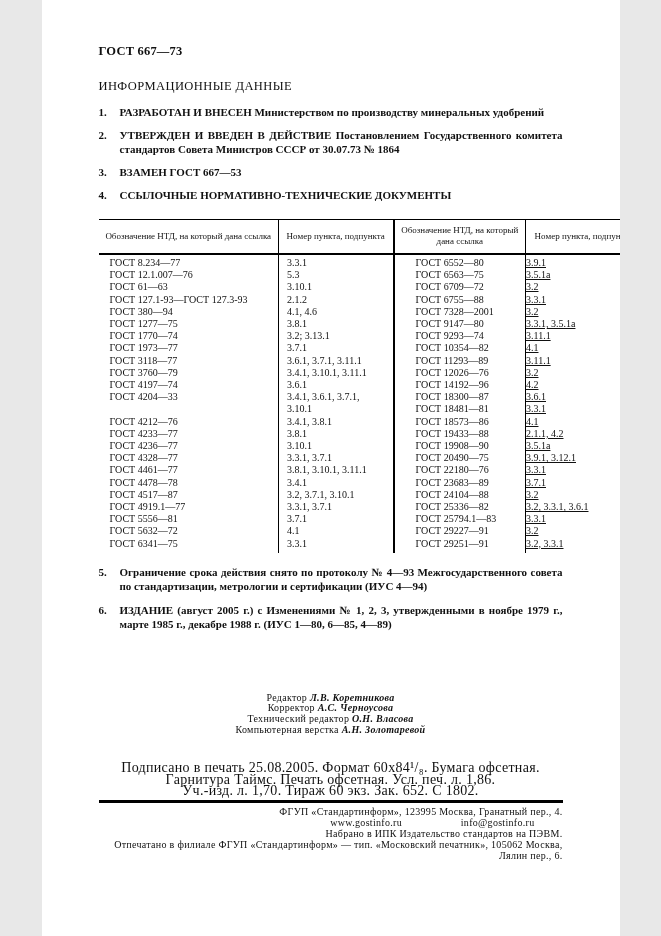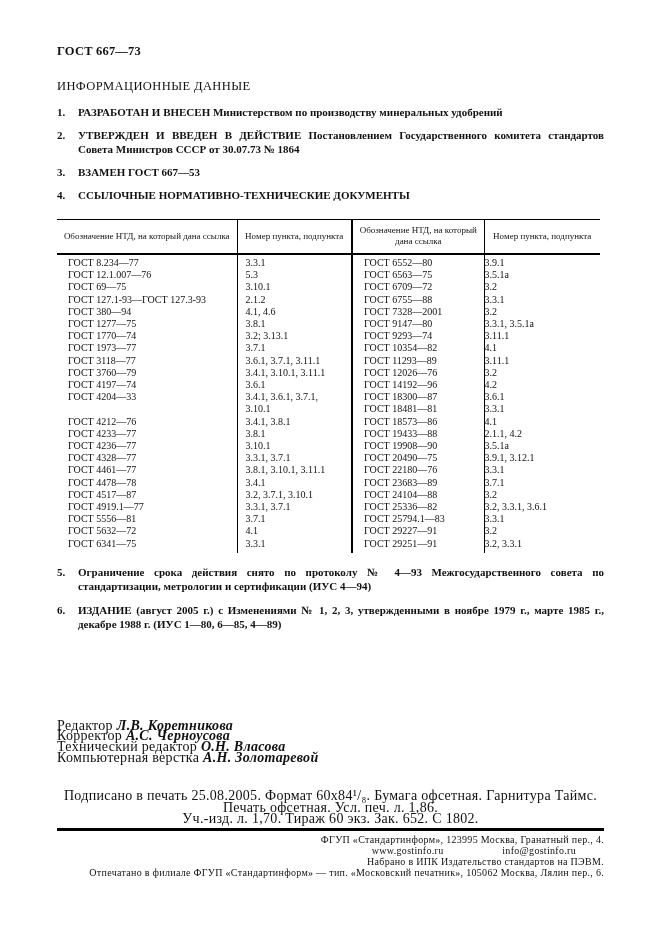--- a/index.html
+++ b/index.html
@@ -1,19 +1,19 @@
 <!DOCTYPE html>
 <html><head>
 <meta charset="utf-8">
 <style>
   * { margin:0; padding:0; box-sizing:border-box; }
   html,body { background:#e8e8e8; }
   body { font-family:"Liberation Serif","DejaVu Serif",serif; color:#111; }
   .page {
-    width:661px; height:936px; background:#ffffff; margin:0 auto;
+    width:578px; height:936px; background:#ffffff; margin:0 auto;
     padding:44px 57px 0 57px; overflow:hidden; position:relative;
   }
   .doc-number { font-size:12.5px; font-weight:700; letter-spacing:.2px; }
   .title { font-size:12.5px; font-weight:400; text-align:left; letter-spacing:.4px; margin-top:20px; }
 
   .items { margin-top:11px; }
   .item { display:flex; font-size:11px; font-weight:700; line-height:14px; margin-top:9px; }
   .item .num { flex:none; width:21px; }
   .item .txt { flex:1; text-align:justify; }
 
@@ -22,29 +22,29 @@
     border-top:1.2px solid #000;
   }
   thead tr { border-bottom:2.5px solid #000; }
   th { font-weight:400; font-size:9px; line-height:11px; text-align:center; vertical-align:middle; padding:5px 6px 6px 6px; }
   th.c0, td.c0 { border-right:1px solid #000; }
   th.c1, td.c1 { border-right:2.5px solid #000; }
   th.c2, td.c2 { border-right:1px solid #000; }
   td { font-size:10px; line-height:12.2px; white-space:nowrap; overflow:hidden; }
   td.c0 { padding-left:11px; }
   td.c1 { padding-left:8px; }
-  td.c2 { padding-left:11px; }
-  td.c3 { padding-left:0; }
+  td.c2 { padding-left:21px; }
+  td.c3 { padding-left:0;text-decoration:underline; }
   tbody tr:first-child td { padding-top:2px; }
   tbody tr:last-child td { padding-bottom:3px; }
 
   .items-bottom { margin-top:12px; }
   .items-bottom .item { margin-top:10px; }
 
-  .credits { margin-top:90px; font-size:14px; line-height:10.6px; letter-spacing:.3px; }
+  .credits { margin-top:62px; text-align:center; font-size:10px; line-height:10.6px; letter-spacing:.3px; }
   .credit-name { font-style:italic; font-weight:700; }
 
   .imprint { margin-top:27px; text-align:center; font-size:14px; line-height:11.6px; letter-spacing:.3px; }
 
   .rule { height:2.6px; background:#000; margin-top:3px; }
 
   .publisher { margin-top:3px; text-align:right; font-size:10px; line-height:11px; letter-spacing:.3px; }
   .contact span { display:inline-block; margin:0 28px; }
 </style>
 </head>
@@ -97,21 +97,21 @@
           <td class="c2">ГОСТ 6552—80</td>
           <td class="c3">3.9.1</td>
         </tr>
         <tr>
           <td class="c0">ГОСТ 12.1.007—76</td>
           <td class="c1">5.3</td>
           <td class="c2">ГОСТ 6563—75</td>
           <td class="c3">3.5.1а</td>
         </tr>
         <tr>
-          <td class="c0">ГОСТ 69—75</td>
+          <td class="c0">ГОСТ 61—63</td>
           <td class="c1">3.10.1</td>
           <td class="c2">ГОСТ 6709—72</td>
           <td class="c3">3.2</td>
         </tr>
         <tr>
           <td class="c0">ГОСТ 127.1-93—ГОСТ 127.3-93</td>
           <td class="c1">2.1.2</td>
           <td class="c2">ГОСТ 6755—88</td>
           <td class="c3">3.3.1</td>
         </tr>

